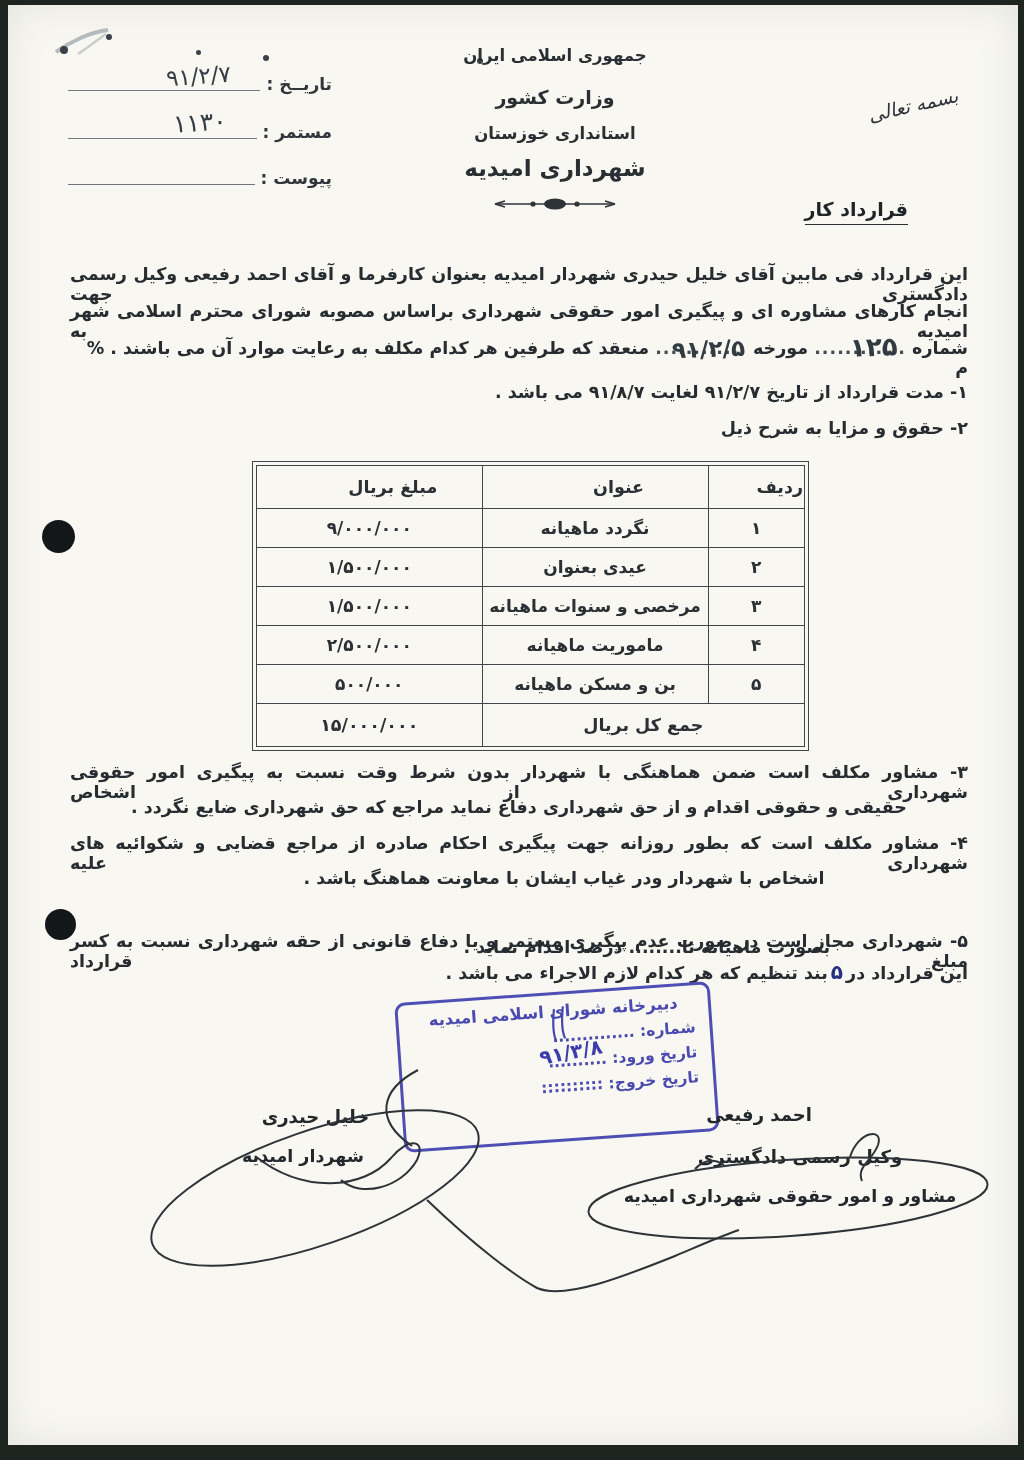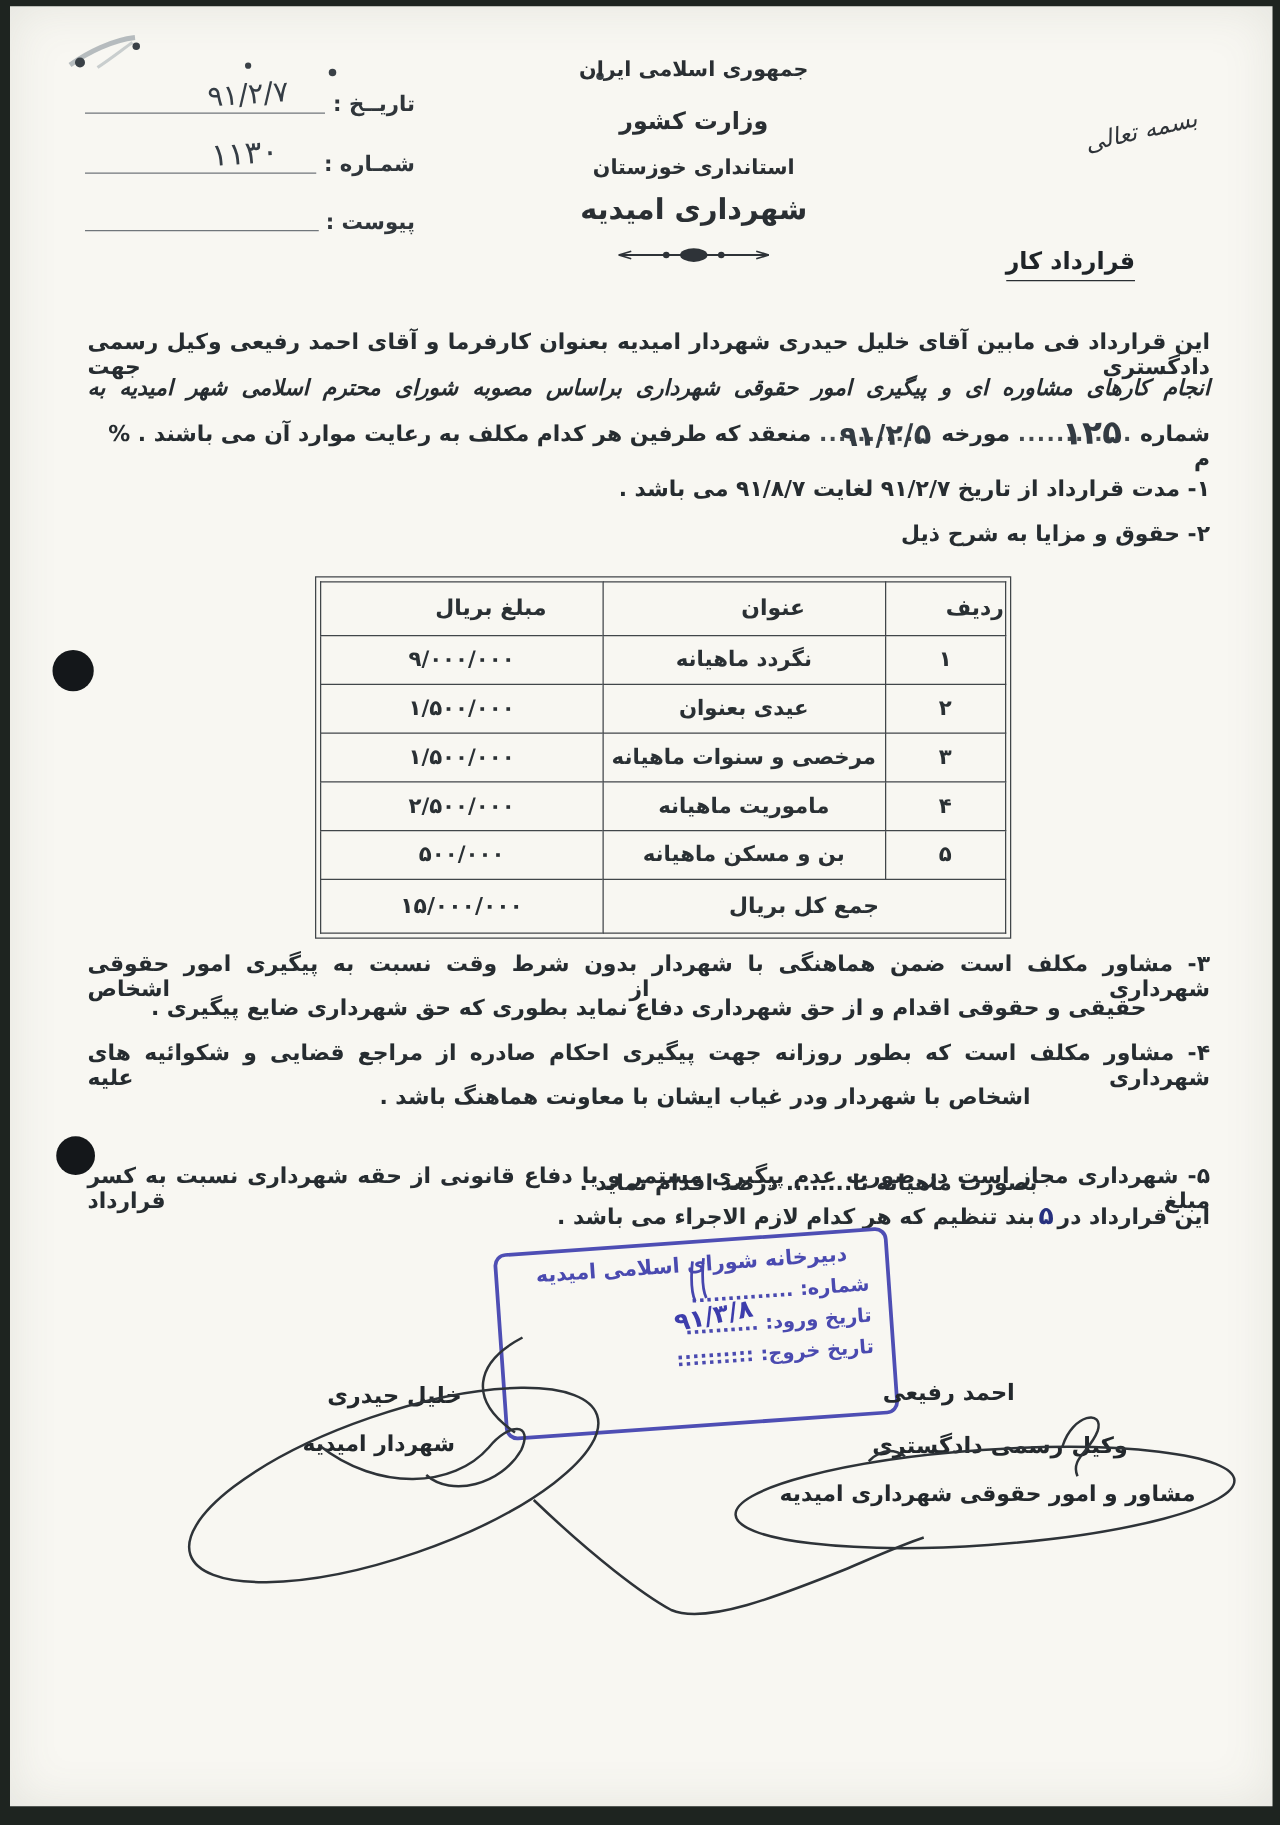--- a/index.html
+++ b/index.html
@@ -88,34 +88,34 @@
 
   <div class="bism">بسمه تعالی</div>
 
   <div class="fieldrow" style="top:56px;">
     <span class="flabel">تاریــخ :</span>
     <span class="fline">
       <span class="hand hand-val">۹۱/۲/۷</span>
     </span>
   </div>
   <div class="fieldrow" style="top:104px;">
-    <span class="flabel">شمـاره :</span>
+    <span class="flabel">مستمر :</span>
     <span class="fline">
       <span class="hand hand-val" style="font-size:25px;">۱۱۳۰</span>
     </span>
   </div>
   <div class="fieldrow" style="top:150px;">
     <span class="flabel">پیوست :</span>
     <span class="fline"></span>
   </div>
 
   <div class="doc-title">قرارداد کار</div>
 
   <div class="bline jline" style="top:264px;">این قرارداد فی مابین آقای خلیل حیدری شهردار امیدیه بعنوان کارفرما و آقای احمد رفیعی وکیل رسمی دادگستری جهت</div>
-  <div class="bline jline" style="top:301px;font-style:italic;">انجام کارهای مشاوره ای و پیگیری امور حقوقی شهرداری براساس مصوبه شورای محترم اسلامی شهر امیدیه به</div>
+  <div class="bline jline" style="top:301px;">انجام کارهای مشاوره ای و پیگیری امور حقوقی شهرداری براساس مصوبه شورای محترم اسلامی شهر امیدیه به</div>
   <div class="bline rline" style="top:338px;">
     <span>شماره</span>
     <span class="blank"><span>............</span><span class="hand-over">۱۲۵</span></span>
     <span>مورخه</span>
     <span class="blank"><span>............</span><span class="hand-over" style="font-size:23px;right:2px;">۹۱/۲/۵</span></span>
     <span>منعقد که طرفین هر کدام مکلف به رعایت موارد آن می باشند . % م</span>
   </div>
 
   <div class="bline rline" style="top:382px;">۱- مدت قرارداد از تاریخ ۹۱/۲/۷ لغایت ۹۱/۸/۷ می باشد .</div>
   <div class="bline rline" style="top:418px;">۲- حقوق و مزایا به شرح ذیل</div>
@@ -160,21 +160,21 @@
       </tr>
       <tr class="total">
         <td colspan="2">جمع کل بریال</td>
         <td class="amount">۱۵/۰۰۰/۰۰۰</td>
       </tr>
     </tbody>
       </table>
   </div>
 
   <div class="bline jline" style="top:762px;">۳- مشاور مکلف است ضمن هماهنگی با شهردار بدون شرط وقت نسبت به پیگیری امور حقوقی شهرداری از اشخاص</div>
-  <div class="bline cline" style="top:797px;">حقیقی و حقوقی اقدام و از حق شهرداری دفاع نماید بطوری که حق شهرداری ضایع پیگیری .</div>
+  <div class="bline cline" style="top:797px;">حقیقی و حقوقی اقدام و از حق شهرداری دفاع نماید مراجع که حق شهرداری ضایع نگردد .</div>
   <div class="bline jline" style="top:833px;">۴- مشاور مکلف است که بطور روزانه جهت پیگیری احکام صادره از مراجع قضایی و شکوائیه های شهرداری علیه</div>
   <div class="bline cline" style="top:868px;transform:translateX(45px);">اشخاص با شهردار ودر غیاب ایشان با معاونت هماهنگ باشد .</div>
   <div class="bline jline" style="top:903px;margin-top:28px;">۵- شهرداری مجاز است در صورت عدم پیگیری مستمر و یا دفاع قانونی از حقه شهرداری نسبت به کسر مبلغ قرارداد</div>
   <div class="bline rline" style="top:937px;padding-right:138px;">بصورت ماهیانه تا........ درصد اقدام نماید .</div>
 
   <div class="bline rline" style="top:960px;">
     <span>این قرارداد در</span><span class="closing-num">۵</span><span>بند تنظیم که هر کدام لازم الاجراء می باشد .</span>
   </div>
 
   <div class="stamp">

